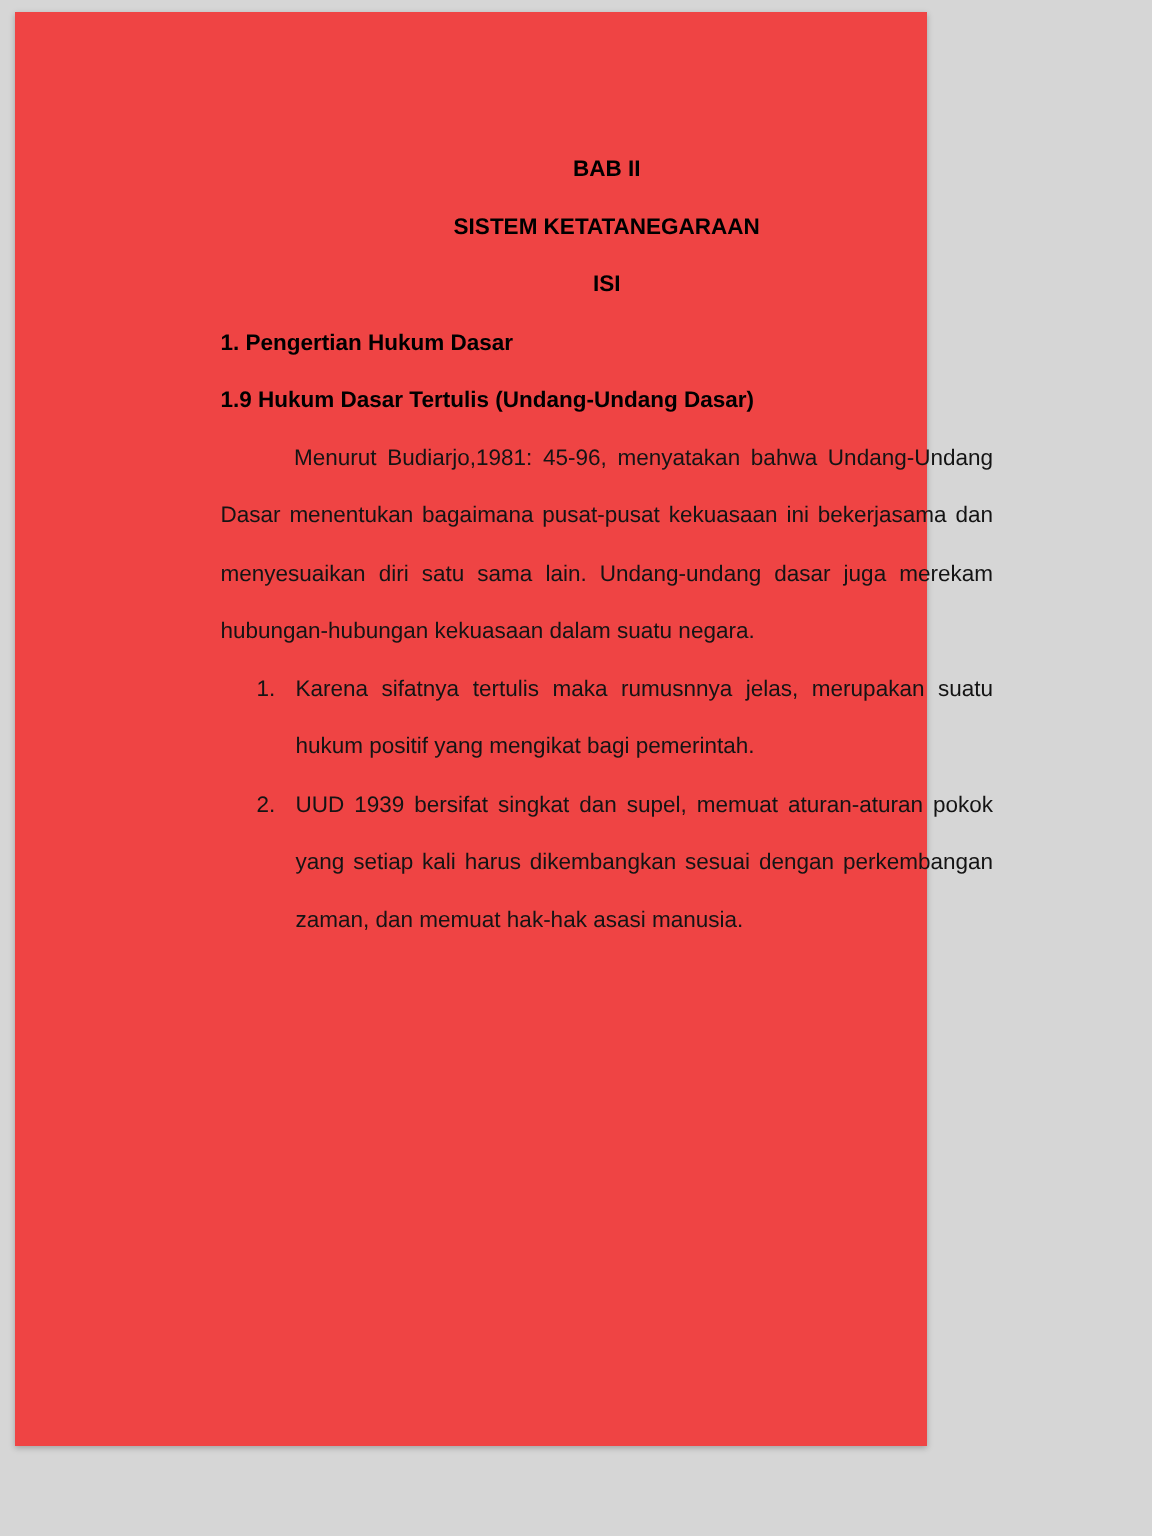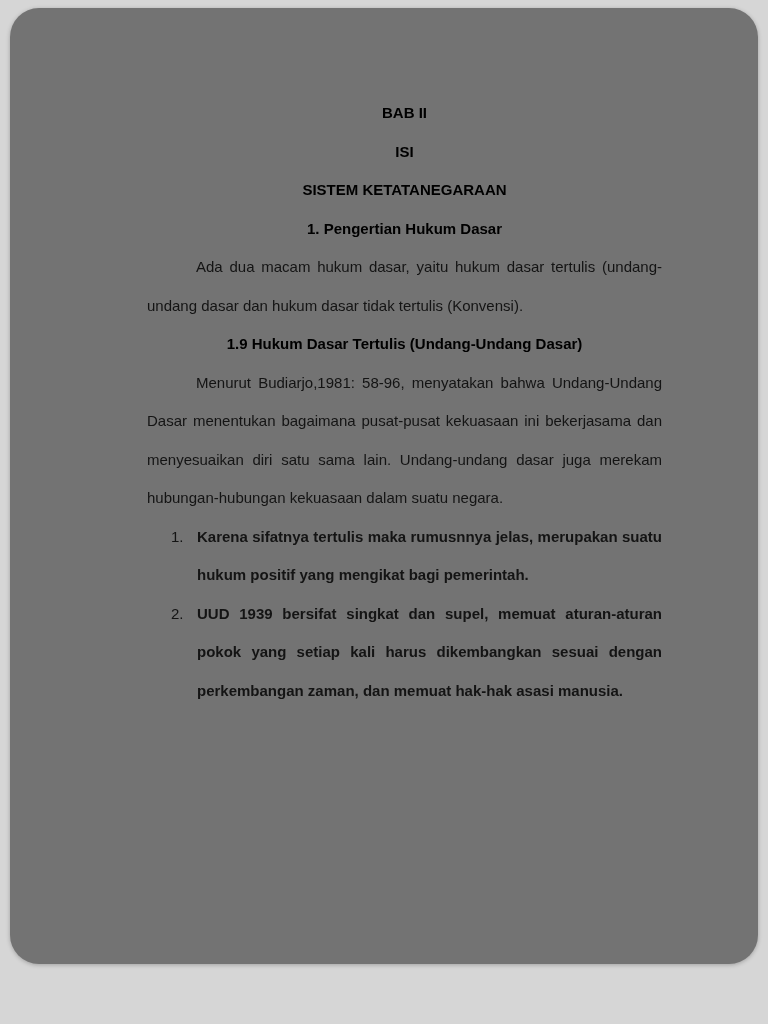--- a/index.html
+++ b/index.html
@@ -7,43 +7,42 @@
   body {
     background: #d6d6d6;
     font-family: "Liberation Sans", sans-serif;
     position: relative;
     overflow: hidden;
   }
   .page {
     position: absolute;
     left: 10px;
     top: 8px;
-    width: 748px;
+    width: 608px;
     height: 956px;
-    background: #737373;
+    background: #ef4444;
     box-shadow: 0 1px 4px rgba(0,0,0,0.25);
-    border-radius: 29px;
   }
   .content {
     position: absolute;
     left: 137px;
     top: 86px;
     width: 515px;
     font-size: 15px;
     color: #141414;
     line-height: 38.5px;
   }
   .h-center {
     text-align: center;
     font-weight: bold;
     color: #000;
   }
   .h-left {
     font-weight: bold;
-    text-align: center;
+    text-align: left;
     color: #000;
   }
   .para {
     text-align: justify;
   }
   .para.indent {
     text-indent: 49px;
   }
   .num-list {
     margin-left: 24px;
@@ -52,41 +51,39 @@
     display: flex;
     align-items: flex-start;
   }
   .num {
     width: 26px;
     flex-shrink: 0;
   }
   .li-text {
     flex: 1;
     text-align: justify;
-    font-weight: bold;
   }
 </style>
 </head>
 <body>
 
 <div class="page">
   <div class="content">
 
     <div class="h-center">BAB II</div>
+    <div class="h-center">SISTEM KETATANEGARAAN</div>
     <div class="h-center">ISI</div>
-    <div class="h-center">SISTEM KETATANEGARAAN</div>
 
     <div class="h-left">1. Pengertian Hukum Dasar</div>
 
-    <p class="para indent">Ada dua macam hukum dasar, yaitu hukum dasar tertulis (undang-undang dasar dan hukum dasar tidak tertulis (Konvensi).</p>
 
     <div class="h-left">1.9 Hukum Dasar Tertulis (Undang-Undang Dasar)</div>
 
 
-    <p class="para indent">Menurut Budiarjo,1981: 58-96, menyatakan bahwa Undang-Undang Dasar menentukan bagaimana pusat-pusat kekuasaan ini bekerjasama dan menyesuaikan diri satu sama lain. Undang-undang dasar juga merekam hubungan-hubungan kekuasaan dalam suatu negara.</p>
+    <p class="para indent">Menurut Budiarjo,1981: 45-96, menyatakan bahwa Undang-Undang Dasar menentukan bagaimana pusat-pusat kekuasaan ini bekerjasama dan menyesuaikan diri satu sama lain. Undang-undang dasar juga merekam hubungan-hubungan kekuasaan dalam suatu negara.</p>
 
 
     <div class="num-list">
       <div class="list-item">
         <span class="num">1.</span>
         <div class="li-text">Karena sifatnya tertulis maka rumusnnya jelas, merupakan suatu hukum positif yang mengikat bagi pemerintah.</div>
       </div>
       <div class="list-item">
         <span class="num">2.</span>
         <div class="li-text">UUD 1939 bersifat singkat dan supel, memuat aturan-aturan pokok yang setiap kali harus dikembangkan sesuai dengan perkembangan zaman, dan memuat hak-hak asasi manusia.</div>

